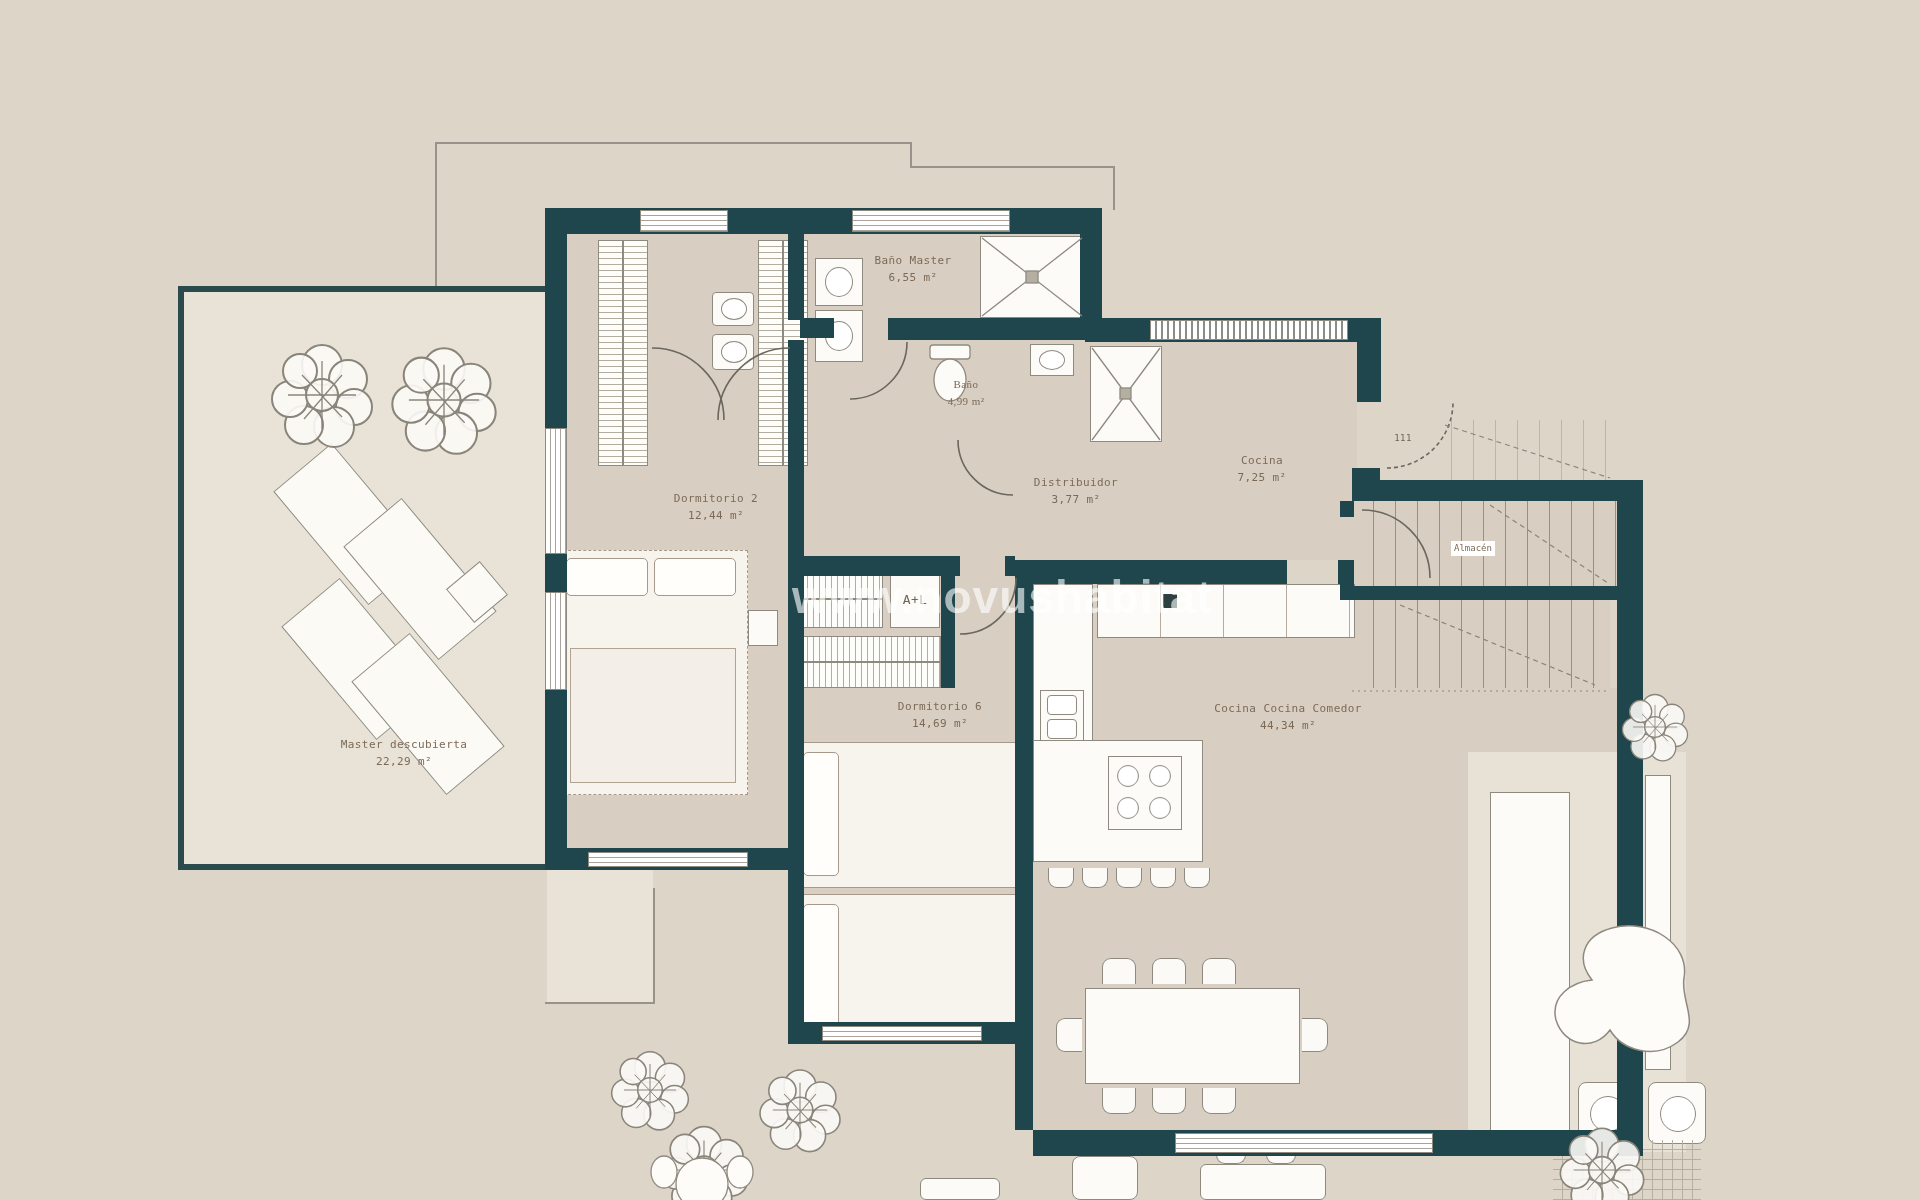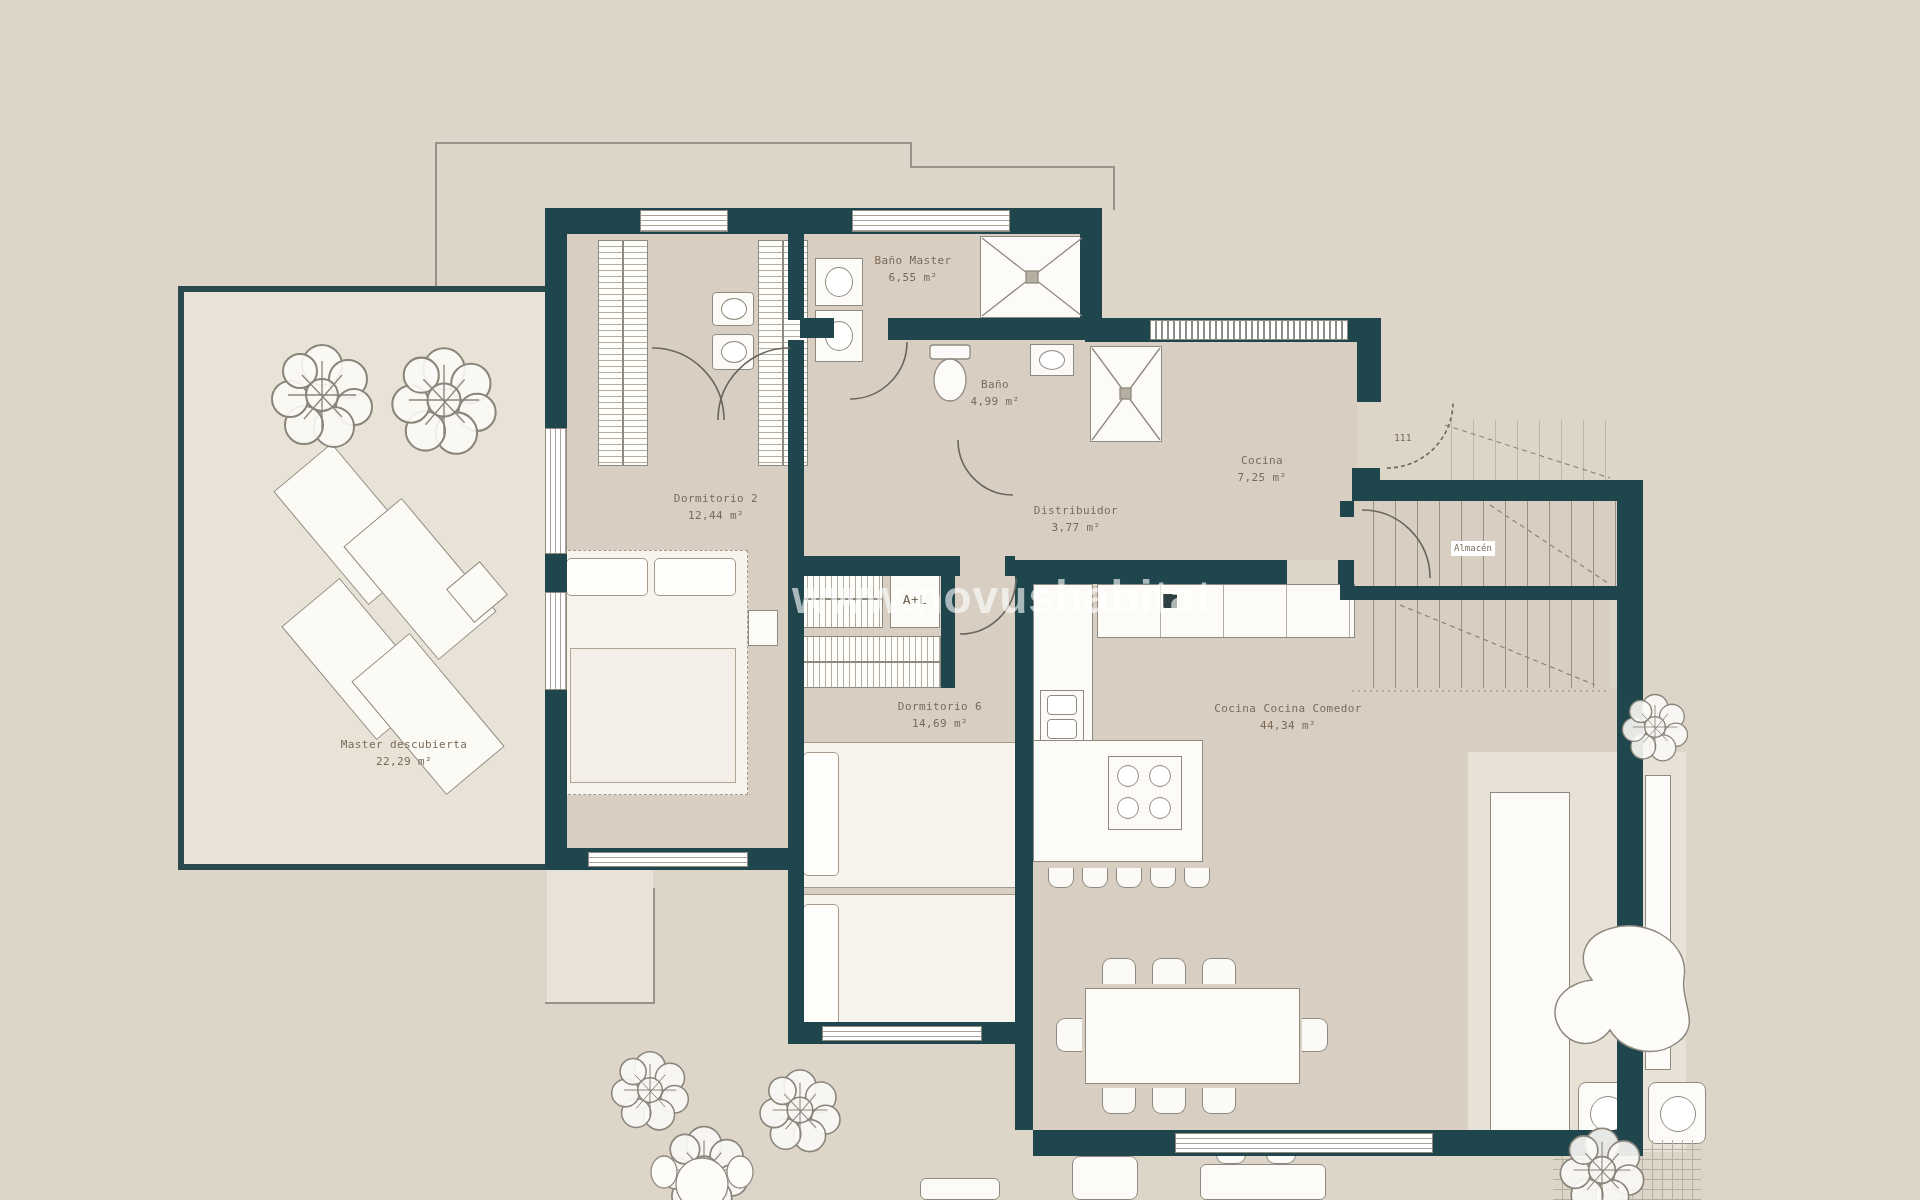--- a/index.html
+++ b/index.html
@@ -266,29 +266,29 @@
       <ellipse cx="664" cy="1172" rx="13" ry="16"></ellipse>
       <ellipse cx="740" cy="1172" rx="13" ry="16"></ellipse>
       <circle cx="702" cy="1184" r="26"></circle>
     </g>
   </svg>
 
   <div class="lbl" style="left:913px;top:252px;">
     <span>Baño Master</span>
     <span>6,55 m²</span>
   </div>
-  <div class="lbl" style="left:995px;top:376px;">
+  <div class="lbl" style="left:966px;top:376px;font-family:Liberation Serif, serif;">
     <span>Baño</span>
     <span>4,99 m²</span>
   </div>
   <div class="lbl" style="left:716px;top:490px;">
     <span>Dormitorio 2</span>
     <span>12,44 m²</span>
   </div>
-  <div class="lbl" style="left:1076px;top:502px;">
+  <div class="lbl" style="left:1076px;top:474px;">
     <span>Distribuidor</span>
     <span>3,77 m²</span>
   </div>
   <div class="lbl" style="left:1262px;top:452px;">
     <span>Cocina</span>
     <span>7,25 m²</span>
   </div>
   <div class="lbl" style="left:940px;top:698px;">
     <span>Dormitorio 6</span>
     <span>14,69 m²</span>

